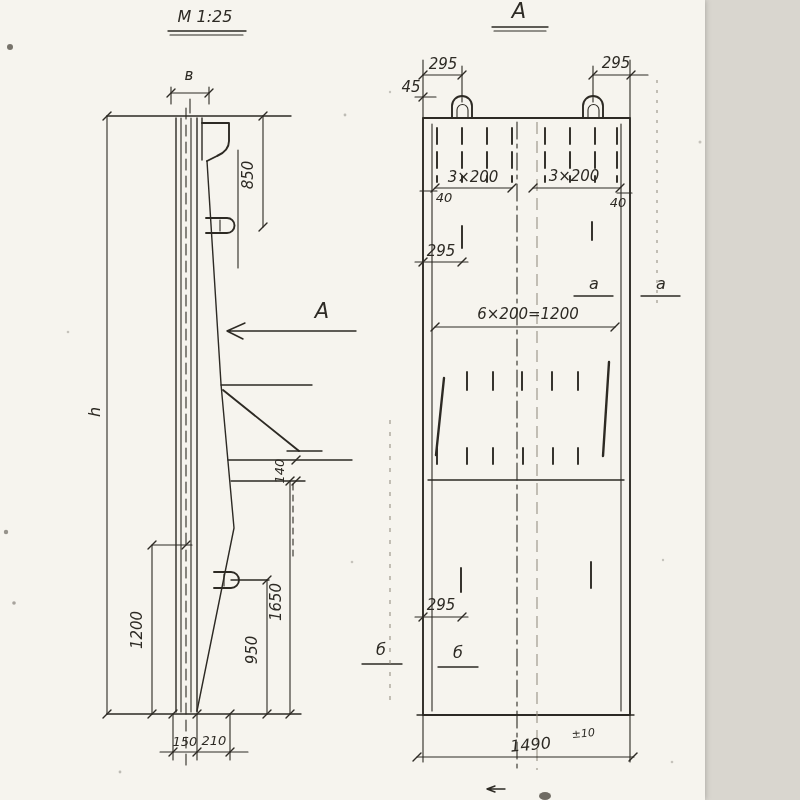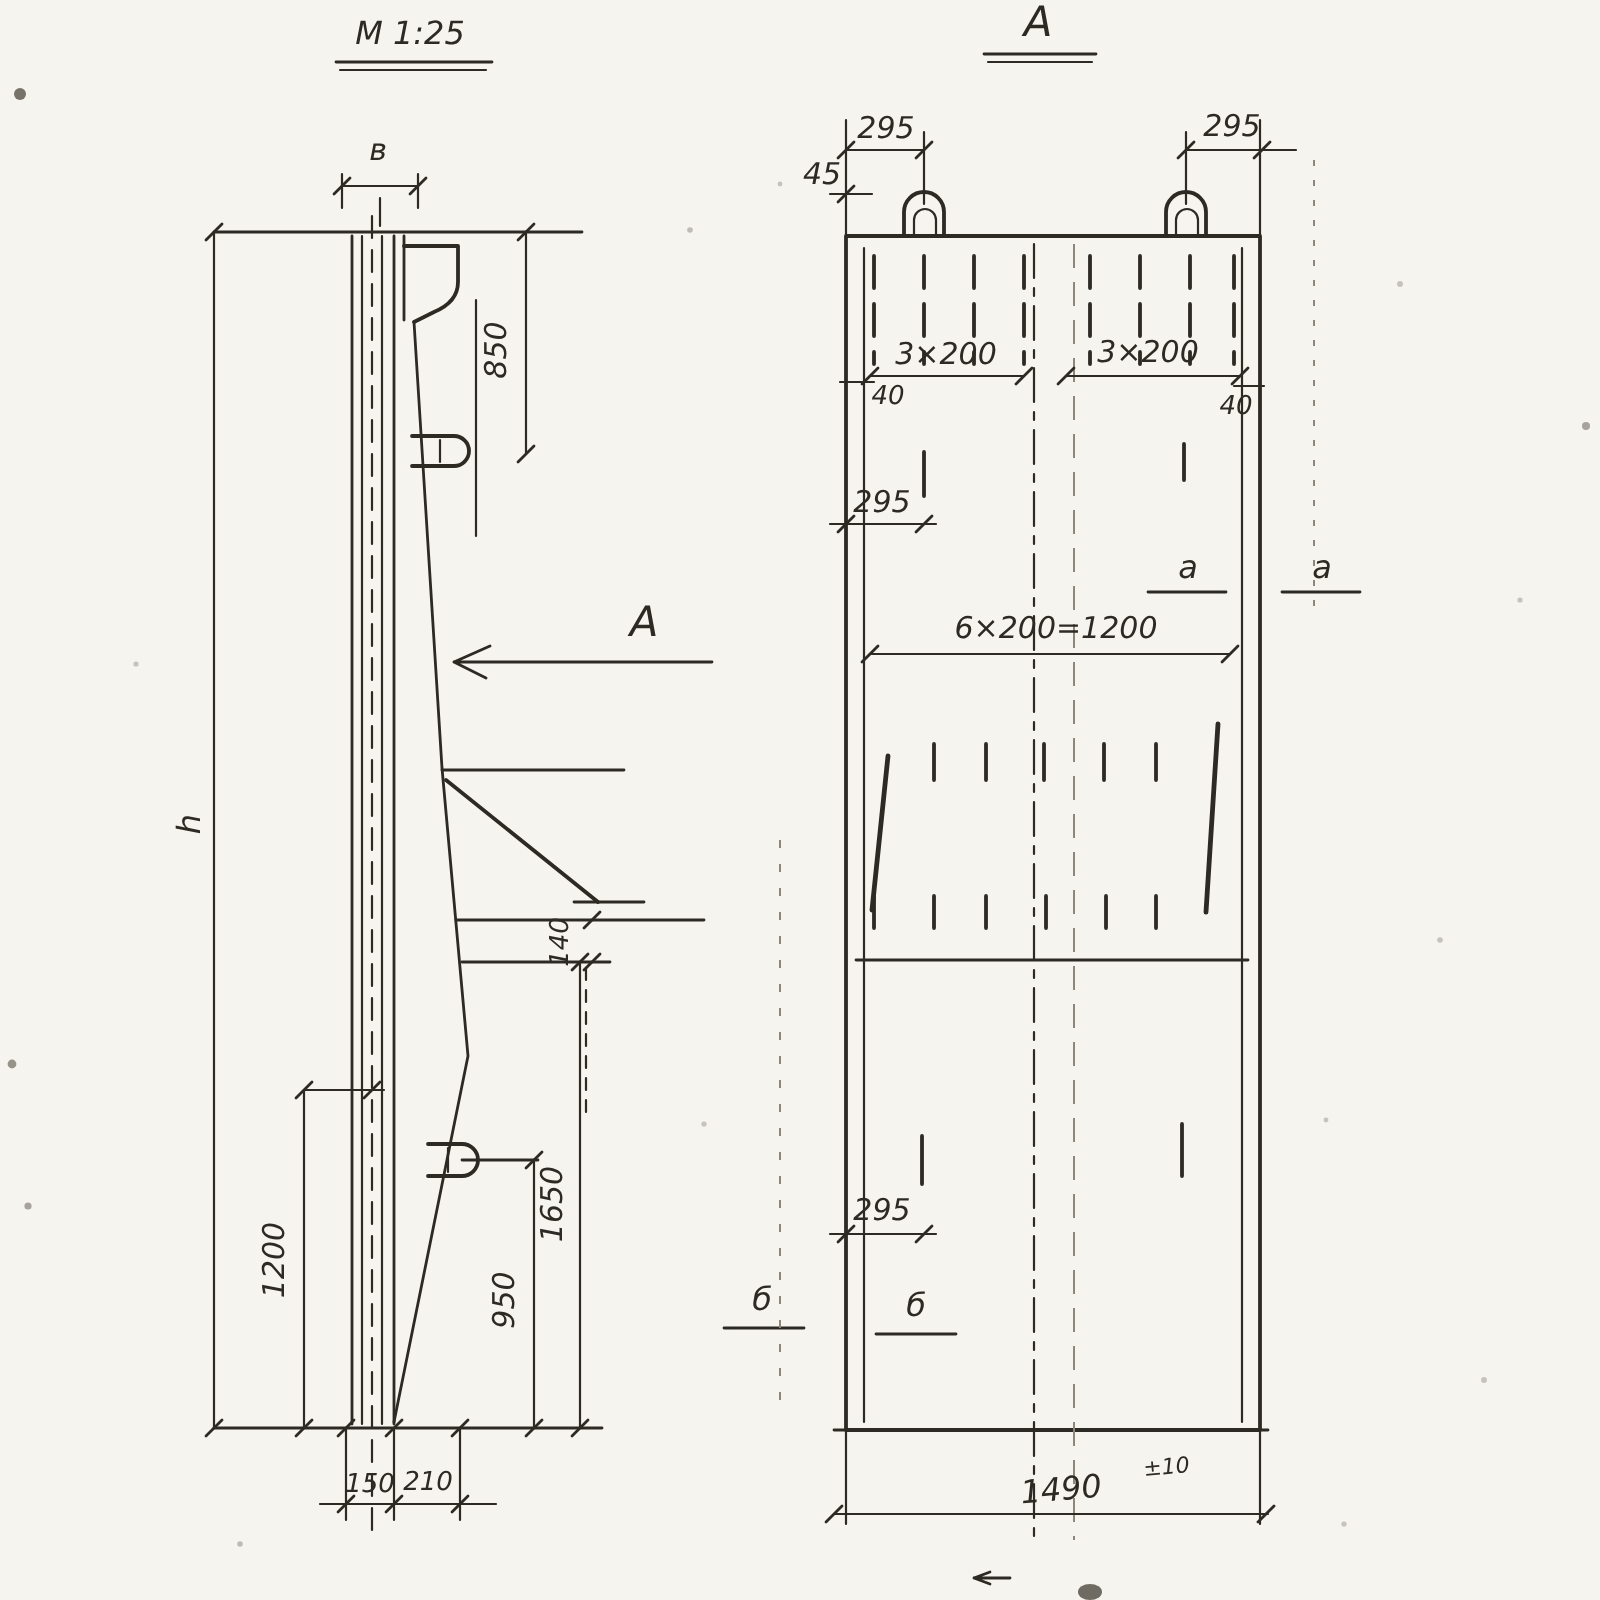--- a/index.html
+++ b/index.html
@@ -1,16 +1,16 @@
 <!DOCTYPE html>
 <html><head>
 <meta charset="utf-8">
 <style>
   html,body{margin:0;padding:0;background:#d9d6cf;}
-  .page{width:800px;height:800px;background:#f6f4ee;position:relative;overflow:hidden;
+  .page{width:705px;height:800px;background:#f6f4ee;position:relative;overflow:hidden;
         box-shadow:0 0 6px rgba(0,0,0,.25);}
   svg{display:block;}
   text{font-family:"DejaVu Sans",sans-serif;font-style:italic;fill:#2d2a24;}
   .dim{font-size:15px;}
   .dimsm{font-size:13px;}
   .dimlg{font-size:16px;}
   .big{font-size:21px;}
   .sup{font-size:11px;}
   .ink{stroke:#2d2a24;fill:none;stroke-linecap:round;stroke-linejoin:round;}
   .w1{stroke-width:1.1;}

